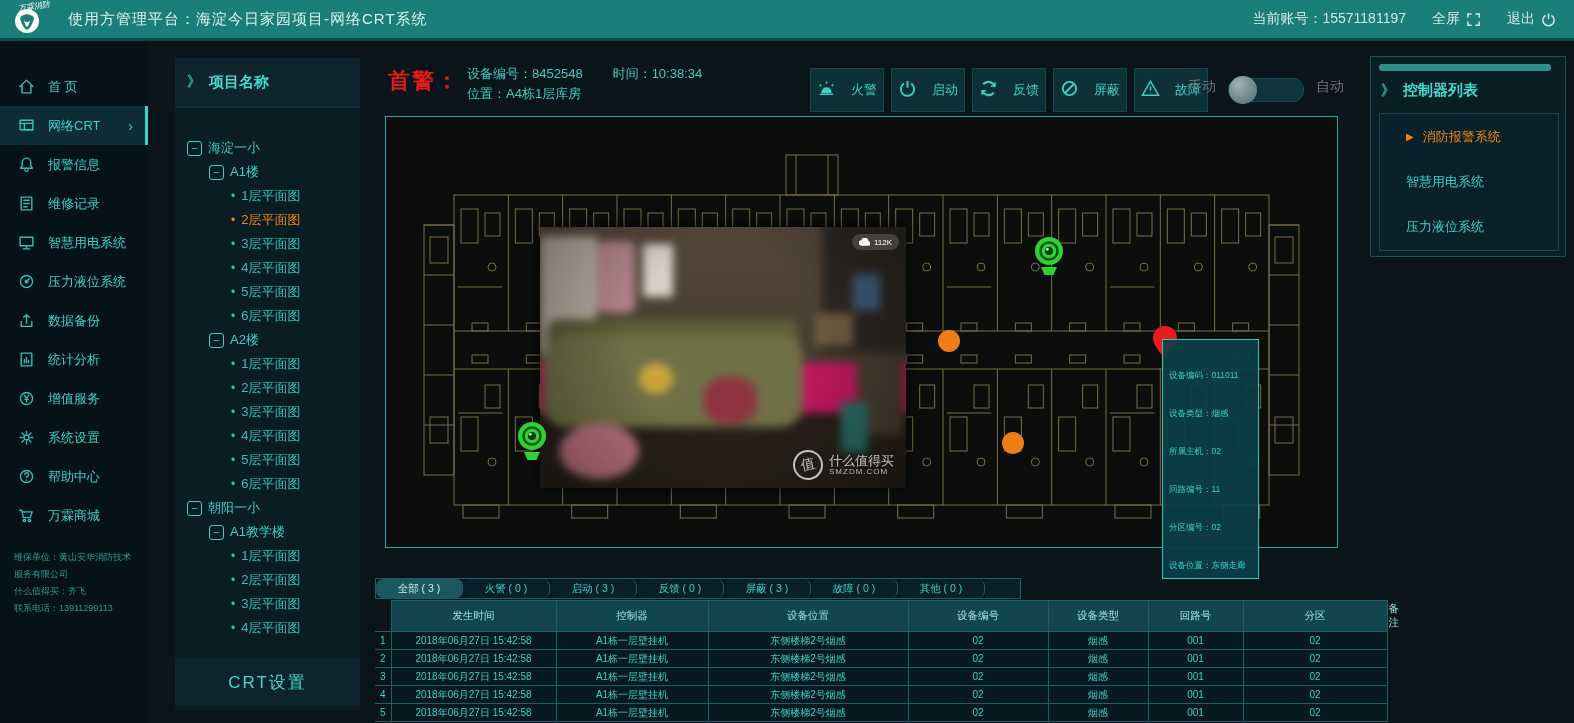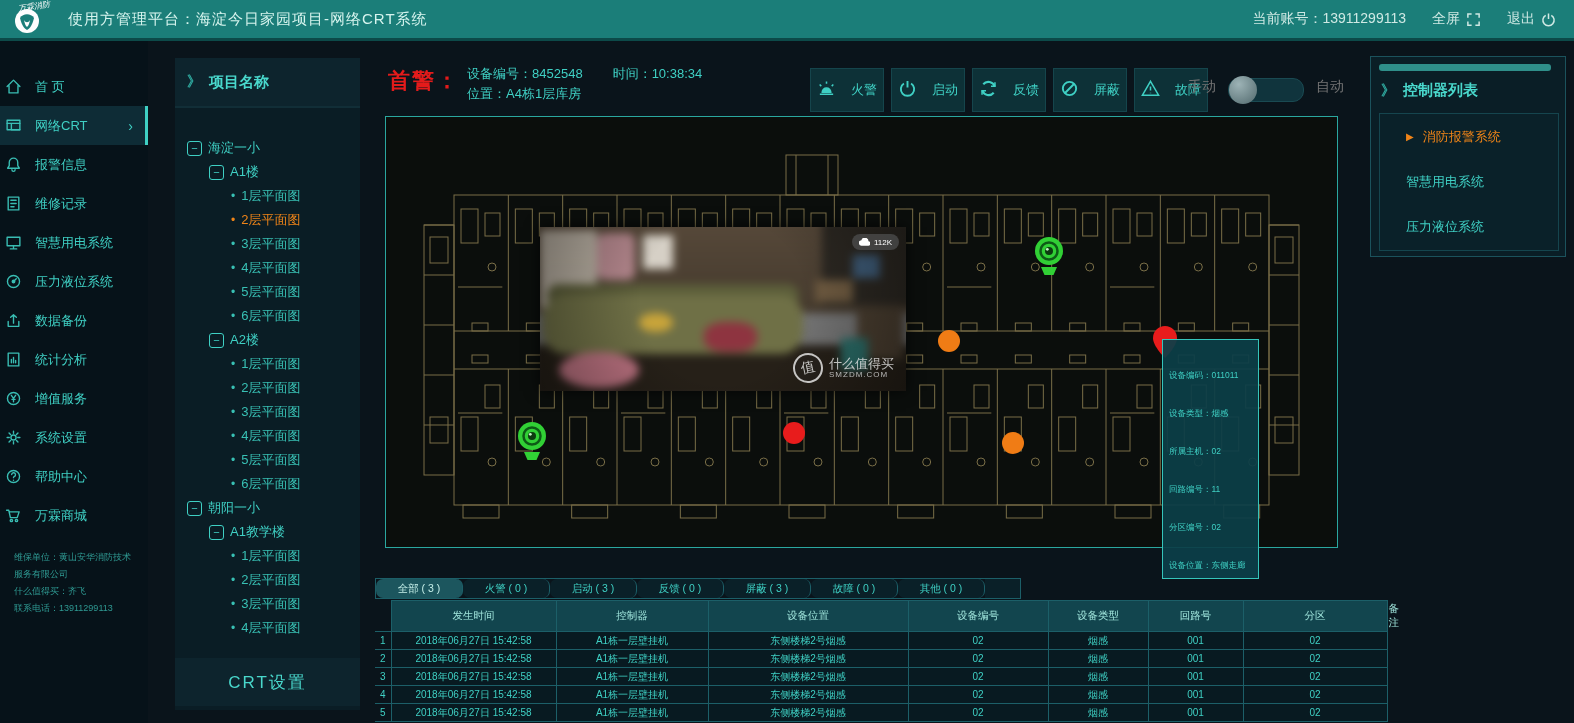--- a/index.html
+++ b/index.html
@@ -14,21 +14,21 @@
   .app-title{font-size:15px;color:#d6f4ee;margin-left:12px;letter-spacing:1px;}
   .header-right{margin-left:auto;margin-right:18px;display:flex;align-items:center;gap:26px;
                 font-size:14px;color:#cfe9e4;}
   .hbtn{display:inline-flex;align-items:center;gap:6px;cursor:pointer;color:#cfe9e4;}
   .hicon svg{display:block;}
 
   
   .sidebar{position:absolute;left:0;top:41px;width:148px;height:682px;background:#061219;
            display:flex;flex-direction:column;padding-top:26px;box-sizing:border-box;}
   .side-item{position:relative;height:39px;display:flex;align-items:center;gap:13px;
-             padding-left:5px;font-size:13px;color:#3fd0c4;cursor:pointer;}
+             padding-left:18px;font-size:13px;color:#3fd0c4;cursor:pointer;}
   .side-item .icon{width:17px;height:17px;display:inline-flex;opacity:.9;}
   .side-item .icon svg{width:17px;height:17px;}
   .side-item.active{background:#0e2c36;border-right:3px solid #3fd0c4;}
   .side-item .chev{position:absolute;right:12px;font-size:14px;color:#3fd0c4;}
   .side-footer{margin-top:14px;padding:0 12px 0 14px;font-size:9px;line-height:1.9;color:#2f9a93;}
 
   
   .tree-panel{position:absolute;left:175px;top:58px;width:185px;height:652px;background:#0a1d25;}
   .panel-header{height:48px;background:#0d242d;border-bottom:2px solid #112e37;display:flex;
                 align-items:center;padding-left:12px;font-size:15px;font-weight:bold;color:#49d8cc;gap:8px;}
@@ -59,21 +59,21 @@
   .toggle{width:74px;height:22px;border-radius:11px;background:#10343d;border:1px solid #1a4a52;position:relative;cursor:pointer;}
   .knob{position:absolute;left:0px;top:-3px;width:28px;height:28px;border-radius:50%;
         background:radial-gradient(circle at 35% 30%,#9db3b6,#51696d);}
 
   
   .map-box{position:absolute;left:385px;top:116px;width:951px;height:430px;border:1px solid #2aa79f;
            background:#0b0e0c;}
   .map-box svg.plan{position:absolute;left:0;top:0;}
   .marker{position:absolute;cursor:pointer;}
   .marker .dot{width:22px;height:22px;border-radius:50%;}
-  .video{position:absolute;left:154px;top:110px;width:366px;height:164px;background:#737373;
+  .video{position:absolute;left:154px;top:110px;width:366px;height:261px;background:#be185d;
          overflow:hidden;box-shadow:0 0 14px rgba(0,0,0,.7);z-index:3;}
   .vart{position:absolute;inset:-8px;filter:blur(4px);}
   .vart div{position:absolute;}
   .vshade{position:absolute;inset:0;background:radial-gradient(circle at 50% 45%,rgba(0,0,0,0) 40%,rgba(0,0,0,.38));}
   .vbadge{position:absolute;right:7px;top:7px;background:rgba(75,75,75,.78);border-radius:9px;height:16px;
           display:flex;align-items:center;gap:4px;padding:0 7px;font-size:8px;color:#fff;z-index:4;}
   .vmark{position:absolute;right:12px;bottom:8px;display:flex;align-items:center;gap:6px;z-index:4;opacity:.8;}
   .vmark .vlogo{width:26px;height:26px;border:2px solid #eee;border-radius:50%;display:flex;align-items:center;
                 justify-content:center;color:#eee;font-size:14px;transform:rotate(-12deg);background:rgba(40,40,40,.3);}
   .vmark .t1{font-size:13px;color:#e8e8e8;line-height:13px;}
@@ -118,21 +118,21 @@
     <div class="logo">
       <svg width="34" height="34" viewBox="0 0 34 34">
         <circle cx="17" cy="19" r="12" fill="#fdfdfd"></circle>
         <path d="M10 16c3-5 11-5 14 0c-2 8-4 10-7 12c-3-2-5-4-7-12z" fill="#1b7e79"></path>
         <path d="M14 18c1.5 3 4.5 3 6 0c-1 5-2 6-3 7c-1-1-2-2-3-7z" fill="#fdfdfd"></path>
       </svg>
       <span class="logo-text">万霖消防</span>
     </div>
     <div class="app-title">使用方管理平台：海淀今日家园项目-网络CRT系统</div>
     <div class="header-right">
-      <span>当前账号：13911299113</span>
+      <span>当前账号：15571181197</span>
       <span class="hbtn">
         <span>全屏</span>
         <span class="hicon">
           <svg width="15" height="15" viewBox="0 0 16 16" fill="none" stroke="#cfe9e4" stroke-width="1.6">
             <path d="M2 6V2h4 M10 2h4v4 M14 10v4h-4 M6 14H2v-4"></path>
             </svg>
         </span>
       </span>
       <span class="hbtn">
         <span>退出</span>

